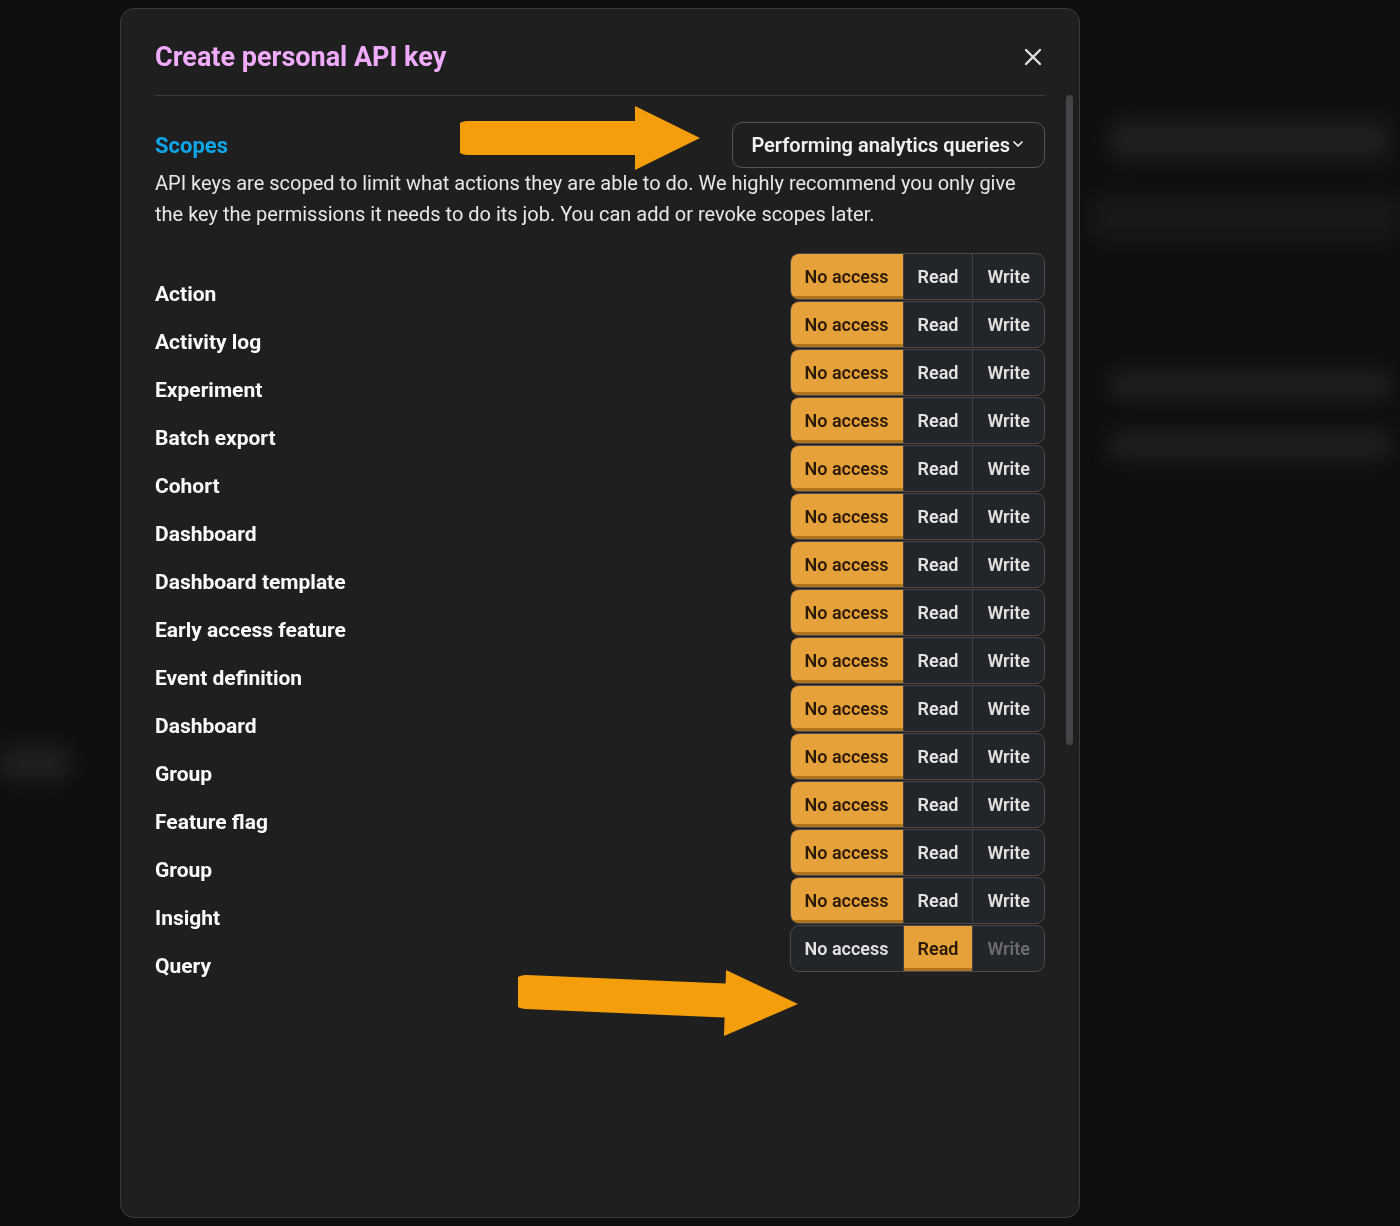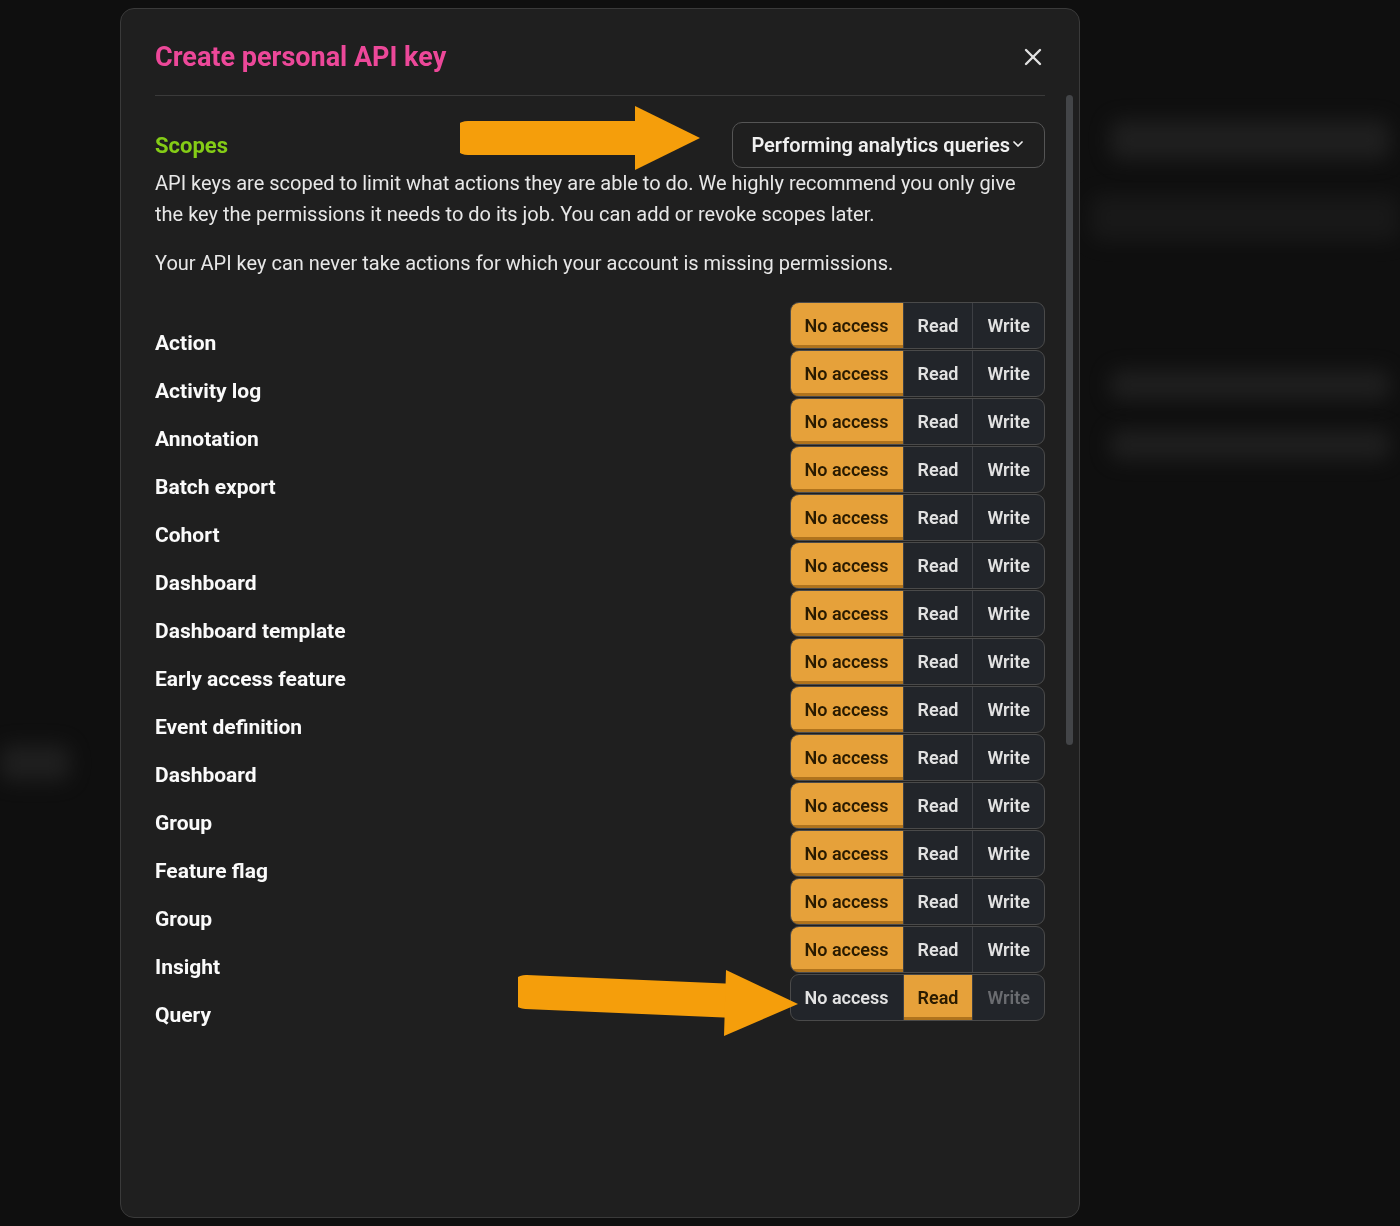--- a/index.html
+++ b/index.html
@@ -24,29 +24,29 @@
     border:1px solid #3a3a3a;
     border-radius:14px;
     padding:32px 34px 0 34px;
   }
 
   .modal-header {
     display:flex; align-items:center; justify-content:space-between;
     padding-bottom:22px;
     border-bottom:1px solid #3a3a3a;
   }
-  .modal-title { font-size:27px; font-weight:700; color:#ec4899;text-align:right; }
+  .modal-title { font-size:27px; font-weight:700; color:#f0abfc;text-align:right; }
   .close { width:24px; height:24px; cursor:pointer; color:#e0e0e0; }
   .close svg { width:100%; height:100%; }
 
   .scopes-row {
     display:flex; align-items:center; justify-content:space-between;
     margin-top:26px;
   }
-  .scopes-label { font-size:22px; font-weight:700; color:#84cc16; }
+  .scopes-label { font-size:22px; font-weight:700; color:#0ea5e9; }
 
   .preset-select {
     display:flex; align-items:center; 
     border:1px solid #555; border-radius:10px;
     padding:10px 18px;
     font-size:20px; font-weight:600; color:#f0f0f0;
     cursor:pointer; background:transparent;
   }
   .preset-select svg { width:16px; height:16px; }
 
@@ -113,41 +113,40 @@
       <span>Performing analytics queries</span>
       <span>
         <svg viewBox="0 0 24 24" fill="none" stroke="currentColor" stroke-width="2.6" stroke-linecap="round" stroke-linejoin="round">
           <polyline points="6 9 12 15 18 9"></polyline>
         </svg>
       </span>
     </div>
   </div>
 
   <p class="scope-desc">API keys are scoped to limit what actions they are able to do. We highly recommend you only give the key the permissions it needs to do its job. You can add or revoke scopes later.</p>
-  <p class="scope-desc2">Your API key can never take actions for which your account is missing permissions.</p>
 
   <div class="scope-list" id="scope-list">
       <div class="scope-row">
         <div class="scope-name">Action</div>
         <div class="seg">
           <button type="button" class="active">No access</button>
           <button type="button">Read</button>
           <button type="button">Write</button>
         </div>
       </div>
       <div class="scope-row">
         <div class="scope-name">Activity log</div>
         <div class="seg">
           <button type="button" class="active">No access</button>
           <button type="button">Read</button>
           <button type="button">Write</button>
         </div>
       </div>
       <div class="scope-row">
-        <div class="scope-name">Annotation</div>
+        <div class="scope-name">Experiment</div>
         <div class="seg">
           <button type="button" class="active">No access</button>
           <button type="button">Read</button>
           <button type="button">Write</button>
         </div>
       </div>
       <div class="scope-row">
         <div class="scope-name">Batch export</div>
         <div class="seg">
           <button type="button" class="active">No access</button>

